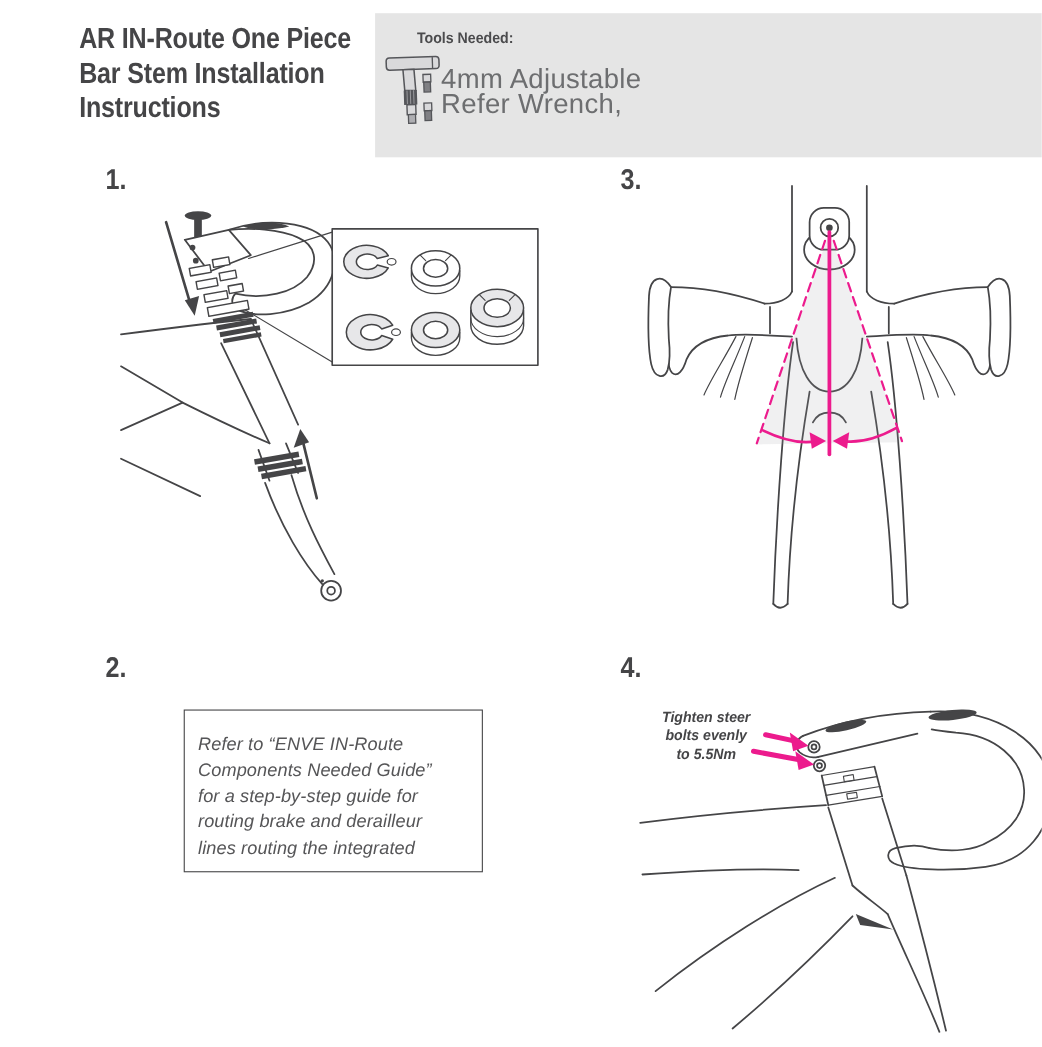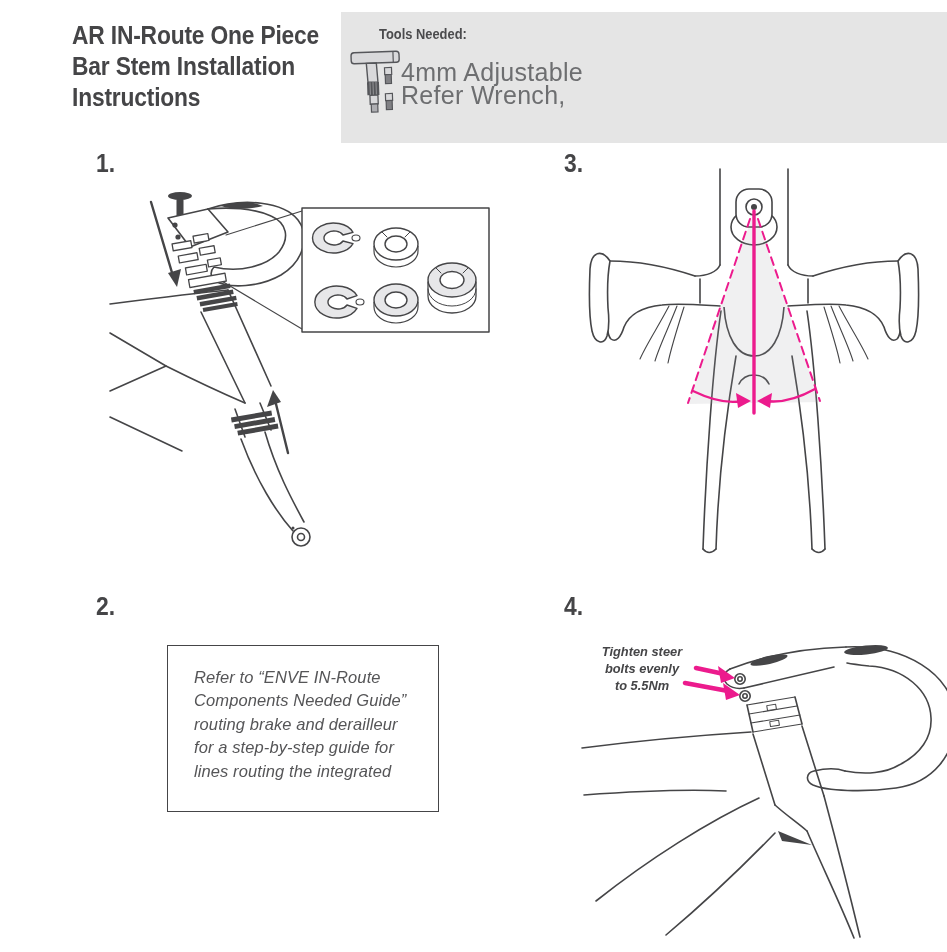--- a/index.html
+++ b/index.html
@@ -8,22 +8,22 @@
   .abs{position:absolute;}
   .title{font-weight:bold;font-size:26.5px;line-height:31px;letter-spacing:-0.2px;
          color:#454547;transform:scaleX(0.86);transform-origin:0 0;white-space:nowrap;}
   .stepnum{font-weight:bold;font-size:26px;color:#454547;transform:scaleX(0.88);
            transform-origin:0 0;}
   .toolsbox{left:297px;top:12px;width:640px;height:131px;background:#e5e5e5;}
   .tools-label{position:absolute;left:38px;top:14px;font-weight:bold;font-size:14px;
                color:#4b4b4d;transform:scaleX(0.92);transform-origin:0 0;white-space:nowrap;}
   .tools-item{position:absolute;left:60px;top:49px;font-size:25px;line-height:23px;
               color:#6d6e70;letter-spacing:0.3px;white-space:nowrap;}
-  .notebox{left:123px;top:645px;width:272px;height:167px;border:1.6px solid #454547;
-           box-sizing:border-box;padding:20px 10px 0 26px;}
+  .notebox{left:123px;top:645px;width:272px;height:148px;border:1.6px solid #454547;
+           box-sizing:border-box;padding:20px 10px 0 12px;}
   .note-line{font-style:italic;font-size:16.5px;line-height:23.4px;color:#555557;
              white-space:nowrap;letter-spacing:0.1px;}
   .annot{left:543px;top:643px;width:110px;text-align:center;font-style:italic;
          font-weight:bold;font-size:13.5px;line-height:17px;color:#454547;
          transform:scaleX(0.95);transform-origin:50% 0;}
   svg{display:block;}
   .ln{fill:none;stroke:#454547;stroke-width:1.6;stroke-linecap:round;stroke-linejoin:round;}
   .thin{stroke-width:1.1;}
   .wf{fill:#ffffff;stroke:#454547;stroke-width:1.6;stroke-linejoin:round;}
   .gf{fill:#e7e7e9;stroke:#454547;stroke-width:1.4;stroke-linejoin:round;}
@@ -209,22 +209,22 @@
       <polygon class="mgf" points="177,236 162,228 164,243"></polygon>
       <path class="mg" style="stroke-width:2.4" d="M241,224 Q214,239 192,236"></path>
       <polygon class="mgf" points="183,236 198,228 196,243"></polygon>
     </g>
   </svg>
 
   <div class="abs stepnum" style="left:52px;top:591px;">2.</div>
   <div class="abs notebox">
     <div class="note-line">Refer to “ENVE IN-Route</div>
     <div class="note-line">Components Needed Guide”</div>
+    <div class="note-line">for a step-by-step guide for</div>
     <div class="note-line">routing brake and derailleur</div>
-    <div class="note-line">for a step-by-step guide for</div>
     <div class="note-line">lines routing the integrated</div>
   </div>
 
   <div class="abs stepnum" style="left:520px;top:591px;">4.</div>
   <svg class="abs" style="left:510px;top:635px;" width="430" height="310" viewBox="0 0 430 310">
     <g>
       <path class="ln" d="M176,34 C210,21 252,13 292,12"></path>
       <path class="ln" d="M176,34 C170,37 168,44 173,49 C178,53 185,54 190,53"></path>
       <path class="ln" d="M190,53 C225,45 255,38 280,32"></path>
       <ellipse cx="215" cy="25" rx="19" ry="4" class="df" transform="rotate(-13 215 25)"></ellipse>

